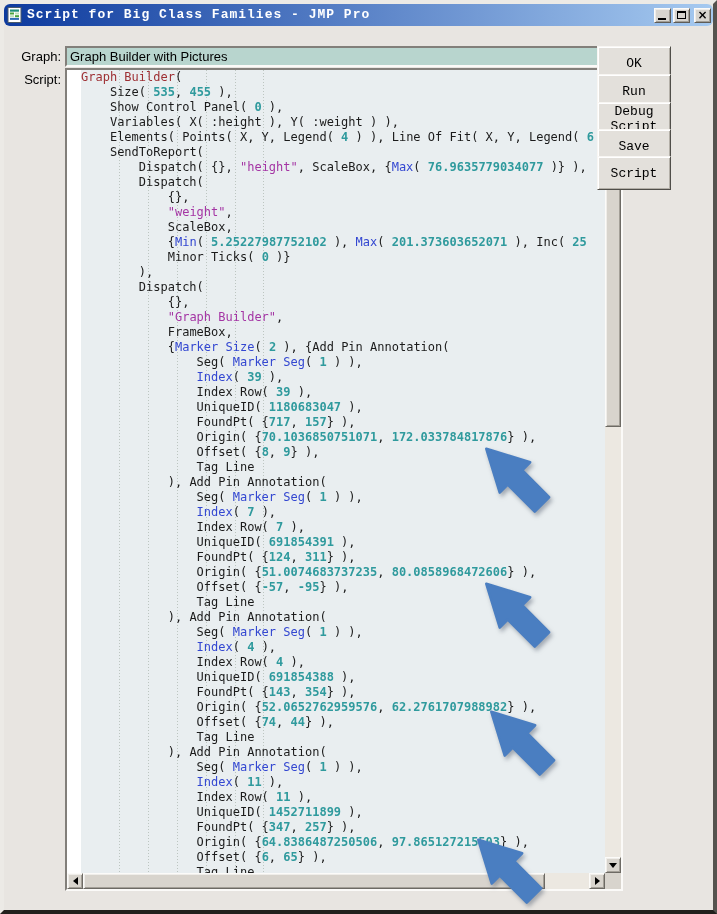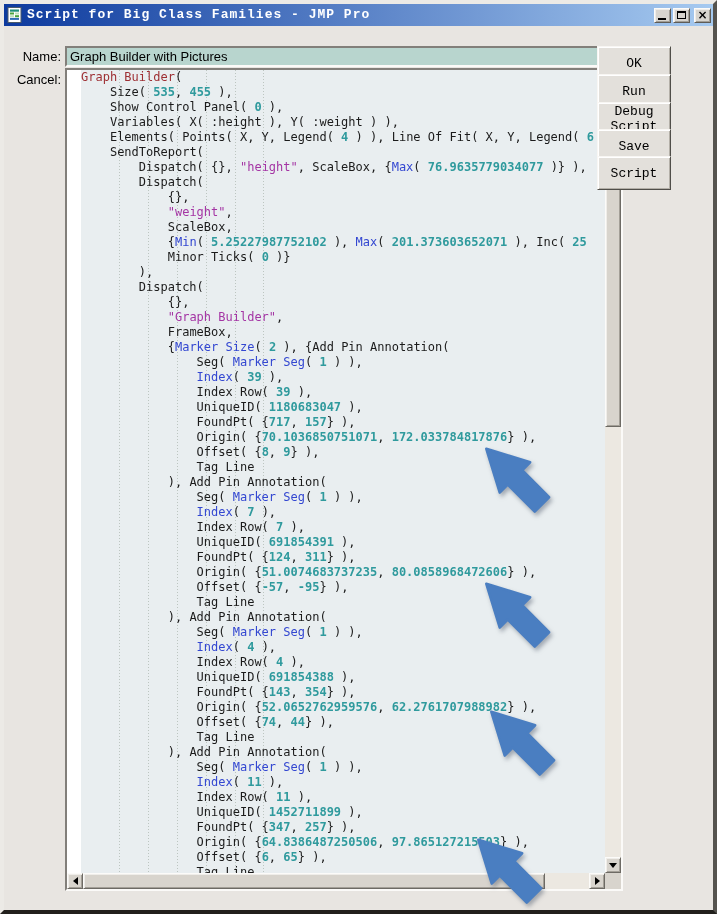--- a/index.html
+++ b/index.html
@@ -9,20 +9,21 @@
     background:#e8e5e1;
     border:4px solid;
     border-color:#eceae6 #55534e #22201c #eceae6;
     font-family:"Liberation Sans",sans-serif;
     overflow:hidden;
   }
   
   .titlebar{
     height:22px;display:flex;align-items:center;padding:0 2px;
     background:linear-gradient(to right,var(--tb1),var(--tb2));
+    border-radius:6px;
   }
   .titlebar .app-icon{width:16px;height:16px;margin:0 4px 0 1px;flex:0 0 auto;}
   .title-text{
     flex:1;color:#fff;font:bold 13px/22px "Liberation Mono",monospace;
     letter-spacing:1px;white-space:nowrap;overflow:hidden;
   }
   .cbtn{
     width:17px;height:15px;margin-left:2px;
     background:#d8d5cf;border:1px solid;border-color:#fcfbf9 #5f5c56 #5f5c56 #fcfbf9;
     box-shadow:inset 1px 1px 0 #efede9, inset -1px -1px 0 #a29e96;
@@ -119,24 +120,24 @@
       </div>
     <div class="cbtn">
         <span class="glyph-max"></span>
       </div>
     <div class="cbtn" style="margin-left:4px">
         <span class="glyph-close">×</span>
       </div>
   </div>
 
   <div class="client">
-    <span class="lbl" style="top:23px">Name:</span>
+    <span class="lbl" style="top:23px">Graph:</span>
     <input class="name-input" readonly="" value="Graph Builder with Pictures" style="">
 
-    <span class="lbl" style="top:46px">Cancel:</span>
+    <span class="lbl" style="top:46px">Script:</span>
 
     <div class="script-box">
       <div class="gutter"></div>
       <div class="code" id="code"><div><span class="f">Graph Builder</span>(</div><div>	Size( <span class="n">535</span>, <span class="n">455</span> ),</div><div>	Show Control Panel( <span class="n">0</span> ),</div><div>	Variables( X( :height ), Y( :weight ) ),</div><div>	Elements( Points( X, Y, Legend( <span class="n">4</span> ) ), Line Of Fit( X, Y, Legend( <span class="n">6</span></div><div>	SendToReport(</div><div>		Dispatch( {}, <span class="s">"height"</span>, ScaleBox, {<span class="k">Max</span>( <span class="n">76.9635779034077</span> )} ),</div><div>		Dispatch(</div><div>			{},</div><div>			<span class="s">"weight"</span>,</div><div>			ScaleBox,</div><div>			{<span class="k">Min</span>( <span class="n">5.25227987752102</span> ), <span class="k">Max</span>( <span class="n">201.373603652071</span> ), Inc( <span class="n">25</span></div><div>			Minor Ticks( <span class="n">0</span> )}</div><div>		),</div><div>		Dispatch(</div><div>			{},</div><div>			<span class="s">"Graph Builder"</span>,</div><div>			FrameBox,</div><div>			{<span class="k">Marker Size</span>( <span class="n">2</span> ), {Add Pin Annotation(</div><div>				Seg( <span class="k">Marker Seg</span>( <span class="n">1</span> ) ),</div><div>				<span class="k">Index</span>( <span class="n">39</span> ),</div><div>				Index Row( <span class="n">39</span> ),</div><div>				UniqueID( <span class="n">1180683047</span> ),</div><div>				FoundPt( {<span class="n">717</span>, <span class="n">157</span>} ),</div><div>				Origin( {<span class="n">70.1036850751071</span>, <span class="n">172.033784817876</span>} ),</div><div>				Offset( {<span class="n">8</span>, <span class="n">9</span>} ),</div><div>				Tag Line</div><div>			), Add Pin Annotation(</div><div>				Seg( <span class="k">Marker Seg</span>( <span class="n">1</span> ) ),</div><div>				<span class="k">Index</span>( <span class="n">7</span> ),</div><div>				Index Row( <span class="n">7</span> ),</div><div>				UniqueID( <span class="n">691854391</span> ),</div><div>				FoundPt( {<span class="n">124</span>, <span class="n">311</span>} ),</div><div>				Origin( {<span class="n">51.0074683737235</span>, <span class="n">80.0858968472606</span>} ),</div><div>				Offset( {<span class="n">-57</span>, <span class="n">-95</span>} ),</div><div>				Tag Line</div><div>			), Add Pin Annotation(</div><div>				Seg( <span class="k">Marker Seg</span>( <span class="n">1</span> ) ),</div><div>				<span class="k">Index</span>( <span class="n">4</span> ),</div><div>				Index Row( <span class="n">4</span> ),</div><div>				UniqueID( <span class="n">691854388</span> ),</div><div>				FoundPt( {<span class="n">143</span>, <span class="n">354</span>} ),</div><div>				Origin( {<span class="n">52.0652762959576</span>, <span class="n">62.2761707988982</span>} ),</div><div>				Offset( {<span class="n">74</span>, <span class="n">44</span>} ),</div><div>				Tag Line</div><div>			), Add Pin Annotation(</div><div>				Seg( <span class="k">Marker Seg</span>( <span class="n">1</span> ) ),</div><div>				<span class="k">Index</span>( <span class="n">11</span> ),</div><div>				Index Row( <span class="n">11</span> ),</div><div>				UniqueID( <span class="n">1452711899</span> ),</div><div>				FoundPt( {<span class="n">347</span>, <span class="n">257</span>} ),</div><div>				Origin( {<span class="n">64.8386487250506</span>, <span class="n">97.865127215503</span>} ),</div><div>				Offset( {<span class="n">6</span>, <span class="n">65</span>} ),</div><div>				Tag Line</div></div>
 
       <div class="vscroll">
         <div class="sbtn v-up">
             <span class="tri up"></span>
           </div>
         <div class="thumb v-thumb"></div>

